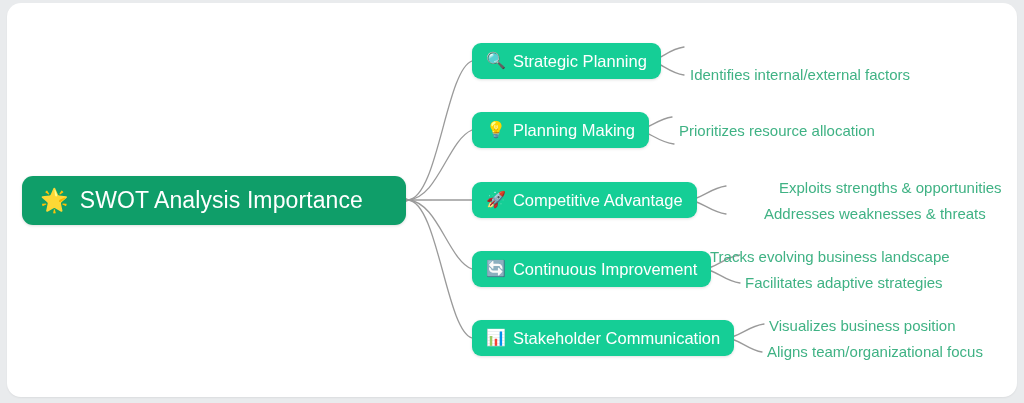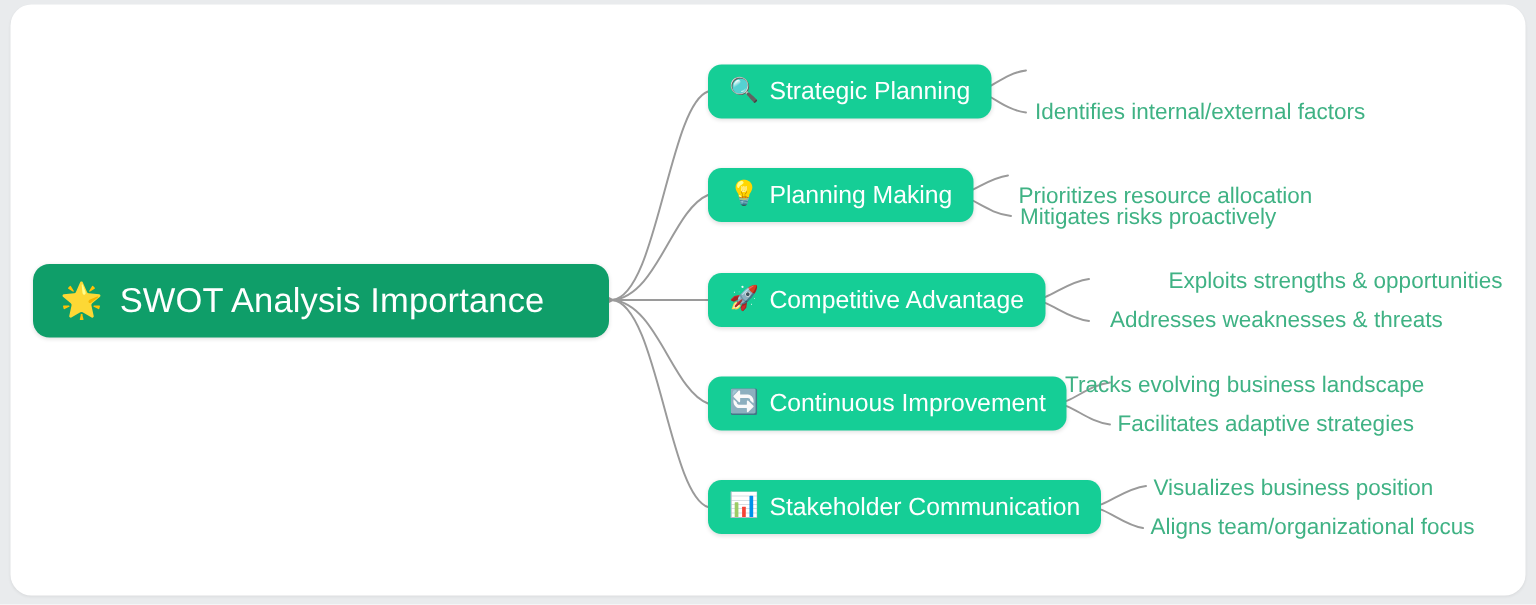--- a/index.html
+++ b/index.html
@@ -106,28 +106,27 @@
     <span class="emoji">🔍</span>
     <span>Strategic Planning</span>
   </div>
   <div class="leaf" style="left:690px;top:41px;margin-top:26px;">Identifies internal/external factors</div>
 
   <div class="node branch" style="left:472px;top:112px;">
     <span class="emoji">💡</span>
     <span>Planning Making</span>
   </div>
   <div class="leaf" style="left:679px;top:111px;margin-top:12px;">Prioritizes resource allocation</div>
-  <div class="leaf" style="left:680px;top:137px;">Mitigates risks proactively</div>
 
   <div class="node branch" style="left:472px;top:182px;">
     <span class="emoji">🚀</span>
     <span>Competitive Advantage</span>
   </div>
   <div class="leaf" style="left:732px;top:180px;margin-left:47px;">Exploits strengths &amp; opportunities</div>
-  <div class="leaf" style="left:740px;top:206px;">Addresses weaknesses &amp; threats</div>
+  <div class="leaf" style="left:764px;top:206px;">Addresses weaknesses &amp; threats</div>
 
   <div class="node branch" style="left:472px;top:251px;">
     <span class="emoji">🔄</span>
     <span>Continuous Improvement</span>
   </div>
   <div class="leaf" style="left:710px;top:249px;">Tracks evolving business landscape</div>
   <div class="leaf" style="left:745px;top:275px;text-align:center;">Facilitates adaptive strategies</div>
 
   <div class="node branch" style="left:472px;top:320px;">
     <span class="emoji">📊</span>

